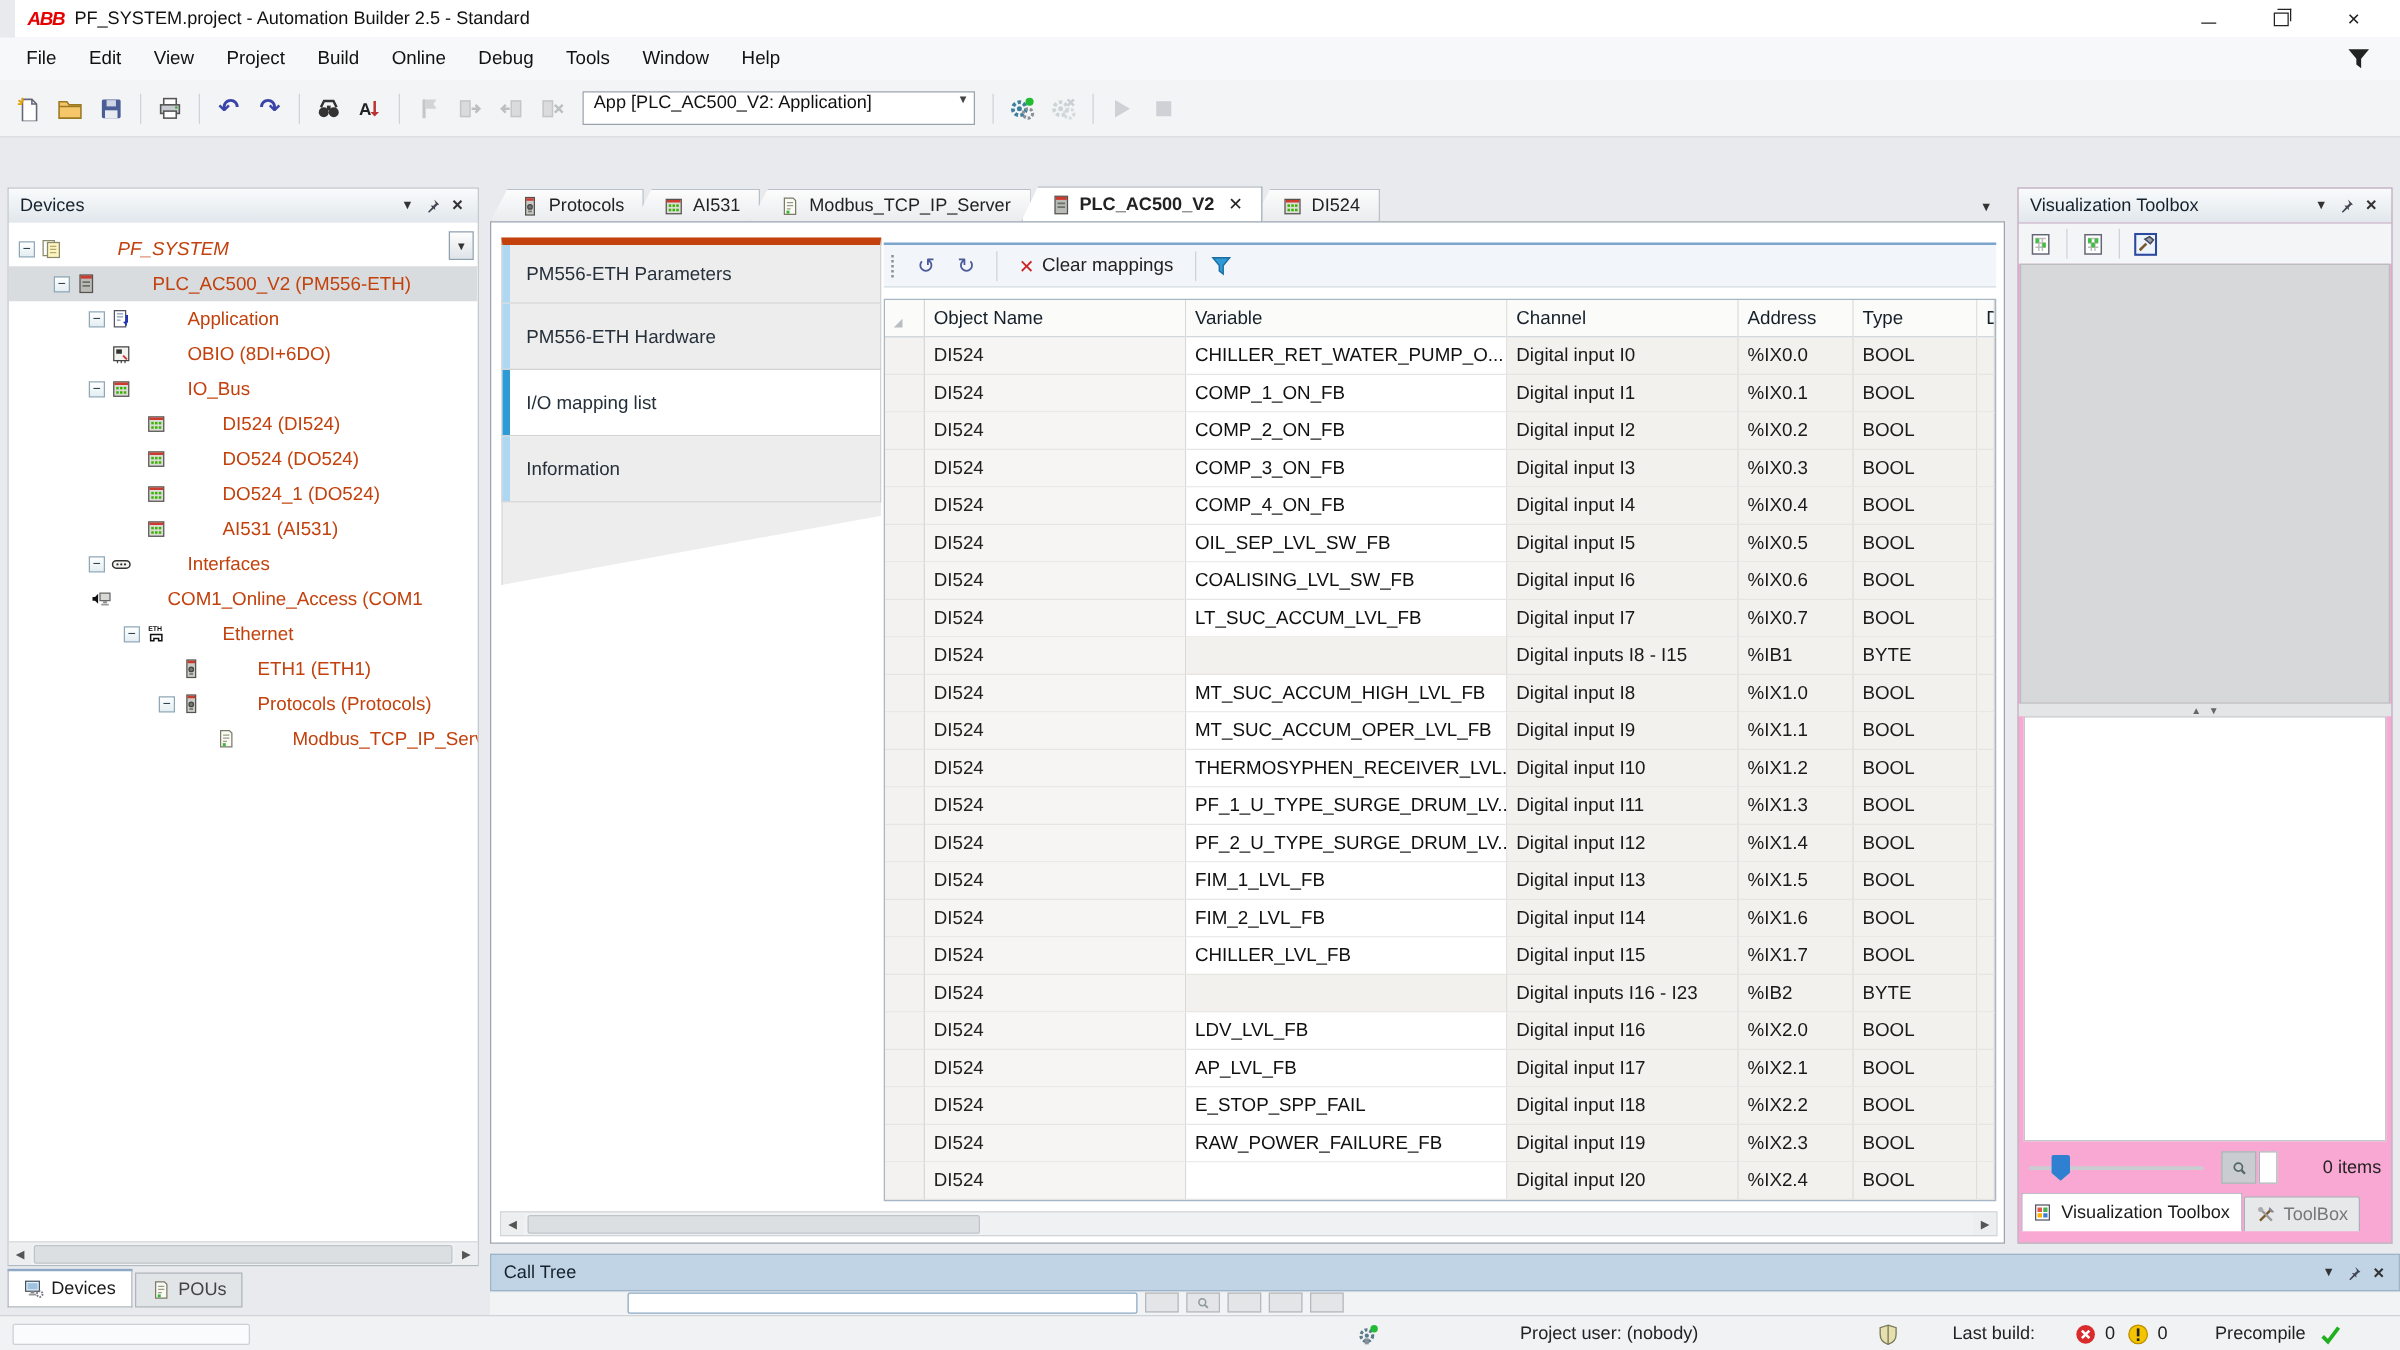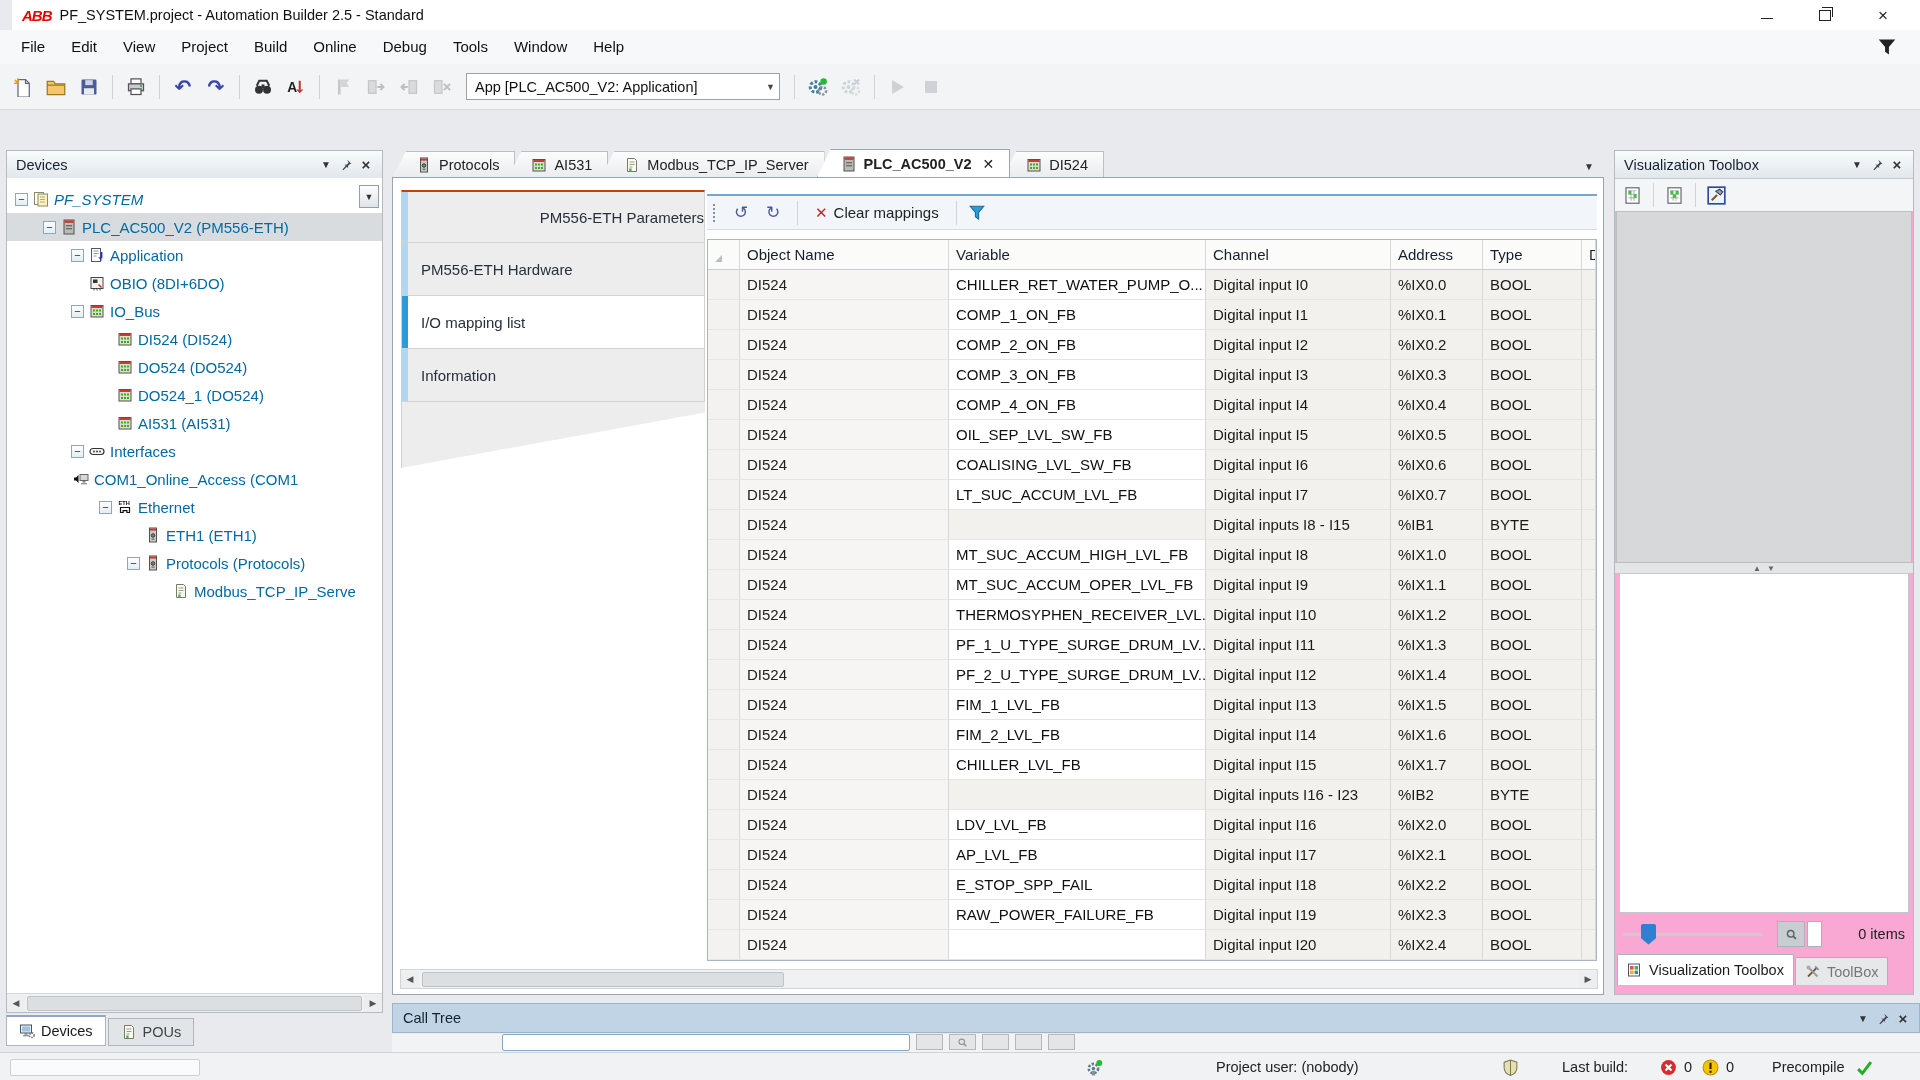--- a/index.html
+++ b/index.html
@@ -25,21 +25,21 @@
   .menu-funnel{position:absolute;right:22px;top:6px;width:22px;height:22px;}
 
   
   .toolbar{position:absolute;left:0;top:64px;right:0;height:45px;background:#f3f4f6;border-bottom:1px solid #d6d9dc;
            display:flex;align-items:center;padding-left:8px;gap:3px;}
   .tbtn{width:30px;height:30px;display:flex;align-items:center;justify-content:center;border-radius:2px;}
   .tbtn .ic{width:20px;height:20px;}
   .tbtn.dis{opacity:.42;}
   .tsep{width:1px;height:24px;background:#cfd3d7;margin:0 5px;}
   .glyphbtn{font-size:20px;color:#3a44a8;font-weight:bold;line-height:1;}
-  .combo{width:300px;height:25px;background:#fff;border:1px solid #9aa2ab;display:flex;align-items:center;
+  .combo{width:300px;height:25px;background:#fff;border:1px solid #9aa2ab;display:flex;
          padding:0 4px 0 8px;font-size:14.5px;color:#111;margin:0 6px;}
   .combo .carr{margin-left:auto;font-size:9px;color:#444;}
   .play-tri{width:0;height:0;border-left:12px solid #9aa0a6;border-top:7px solid transparent;border-bottom:7px solid transparent;}
   .stop-sq{width:12px;height:12px;background:#9aa0a6;}
 
   
   .phead{height:27px;background:linear-gradient(#f9fbfc,#e1e7ec);border-bottom:1px solid #c2c9cf;
          display:flex;align-items:center;padding:0 6px 0 9px;font-size:14.5px;color:#15222e;}
   .phead .sp{flex:1;}
   .hbtn{width:20px;height:20px;display:flex;align-items:center;justify-content:center;color:#333;font-size:10px;}
@@ -47,21 +47,21 @@
   .hx{font-size:15px;font-weight:bold;}
 
   
   .left-panel{position:absolute;left:6px;top:150px;width:377px;height:863px;background:#fff;border:1px solid #b3bac1;box-sizing:border-box;}
   .tree{position:absolute;left:0;right:0;top:27px;bottom:18px;overflow:hidden;padding-top:7px;background:#fff;}
   .trow{height:28px;display:flex;align-items:center;gap:5px;white-space:nowrap;}
   .trow.selected{background:#d9dcdf;}
   .exp{width:13px;height:13px;border:1px solid #8fa8b8;background:linear-gradient(#fff,#e3eef2);
        display:flex;align-items:center;justify-content:center;font-size:11px;line-height:1;color:#234;box-sizing:border-box;flex:0 0 auto;}
   .expsp{width:13px;flex:0 0 auto;}
-  .tlabel{font-size:15px;color:#0369a1;}
+  .tlabel{font-size:15px;color:#c2410c;margin-left:40px;}
   .tlabel.it{font-style:italic;}
   .tlabel.bd{font-weight:bold;}
   .tree-combo{position:absolute;right:3px;top:34px;width:18px;height:21px;background:linear-gradient(#fdfdfd,#dfe3e8);
               border:1px solid #8fa0ae;display:flex;align-items:center;justify-content:center;font-size:9px;color:#333;}
   .lp-hscroll{position:absolute;left:0;right:0;bottom:0;height:18px;background:#f0f1f3;border-top:1px solid #d4d7da;display:flex;align-items:center;}
   .sb-arr{width:18px;height:17px;display:flex;align-items:center;justify-content:center;font-size:9px;color:#555;background:#eceef0;}
   .sb-thumb{height:13px;background:#dcdfe2;border:1px solid #bfc4c9;border-radius:2px;}
   .left-tabs{position:absolute;left:6px;top:1016px;width:377px;height:30px;display:flex;align-items:flex-end;gap:2px;}
   .ltab{height:28px;display:flex;align-items:center;gap:6px;padding:0 12px;border:1px solid #aeb5bc;border-top:2px solid #8fa8c8;
         background:#fff;font-size:14.5px;}
@@ -75,21 +75,21 @@
   .dtab.active{background:#fff;box-shadow:inset 0 0 0 1px #9aa6b0;font-weight:bold;z-index:3;height:29px;}
   .dtab .cl{font-weight:bold;font-size:14px;margin-left:4px;}
   .dt-drop{position:absolute;right:10px;bottom:6px;font-size:10px;color:#333;}
 
   
   .center-content{position:absolute;left:392px;top:177px;width:1212px;height:818px;background:#fff;
                   border:1px solid #99a5af;box-sizing:border-box;}
   .subnav{position:absolute;left:8px;top:12px;width:304px;}
   .snav-item{position:relative;height:53px;background:#ededee;border:1px solid #d2d2d2;border-top:none;
              display:flex;align-items:center;padding-left:19px;font-size:15px;color:#26303a;box-sizing:border-box;}
-  .snav-item:first-child{border-top:2px solid #c2410c;justify-content:flex-end;}
+  .snav-item:first-child{border-top:6px solid #c2410c;}
   .snav-item:before{content:"";position:absolute;left:0;top:0;bottom:0;width:6px;background:#aed7f2;}
   .snav-item.active{background:#fff;}
   .snav-item.active:before{background:#2e9bd6;}
   .snav-wedge{height:66px;background:#ededee;border-left:1px solid #d2d2d2;
               clip-path:polygon(0 0,100% 0,100% 16%,0 100%);}
 
   .ed-toolbar{position:absolute;left:314px;top:16px;width:890px;height:36px;background:#f2f6fa;
               border-top:2px solid #7da6cc;border-bottom:1px solid #d5dde4;box-sizing:border-box;
               display:flex;align-items:center;gap:6px;padding-left:6px;}
   .grip{width:3px;height:18px;border-left:2px dotted #8a9097;margin-right:4px;}

